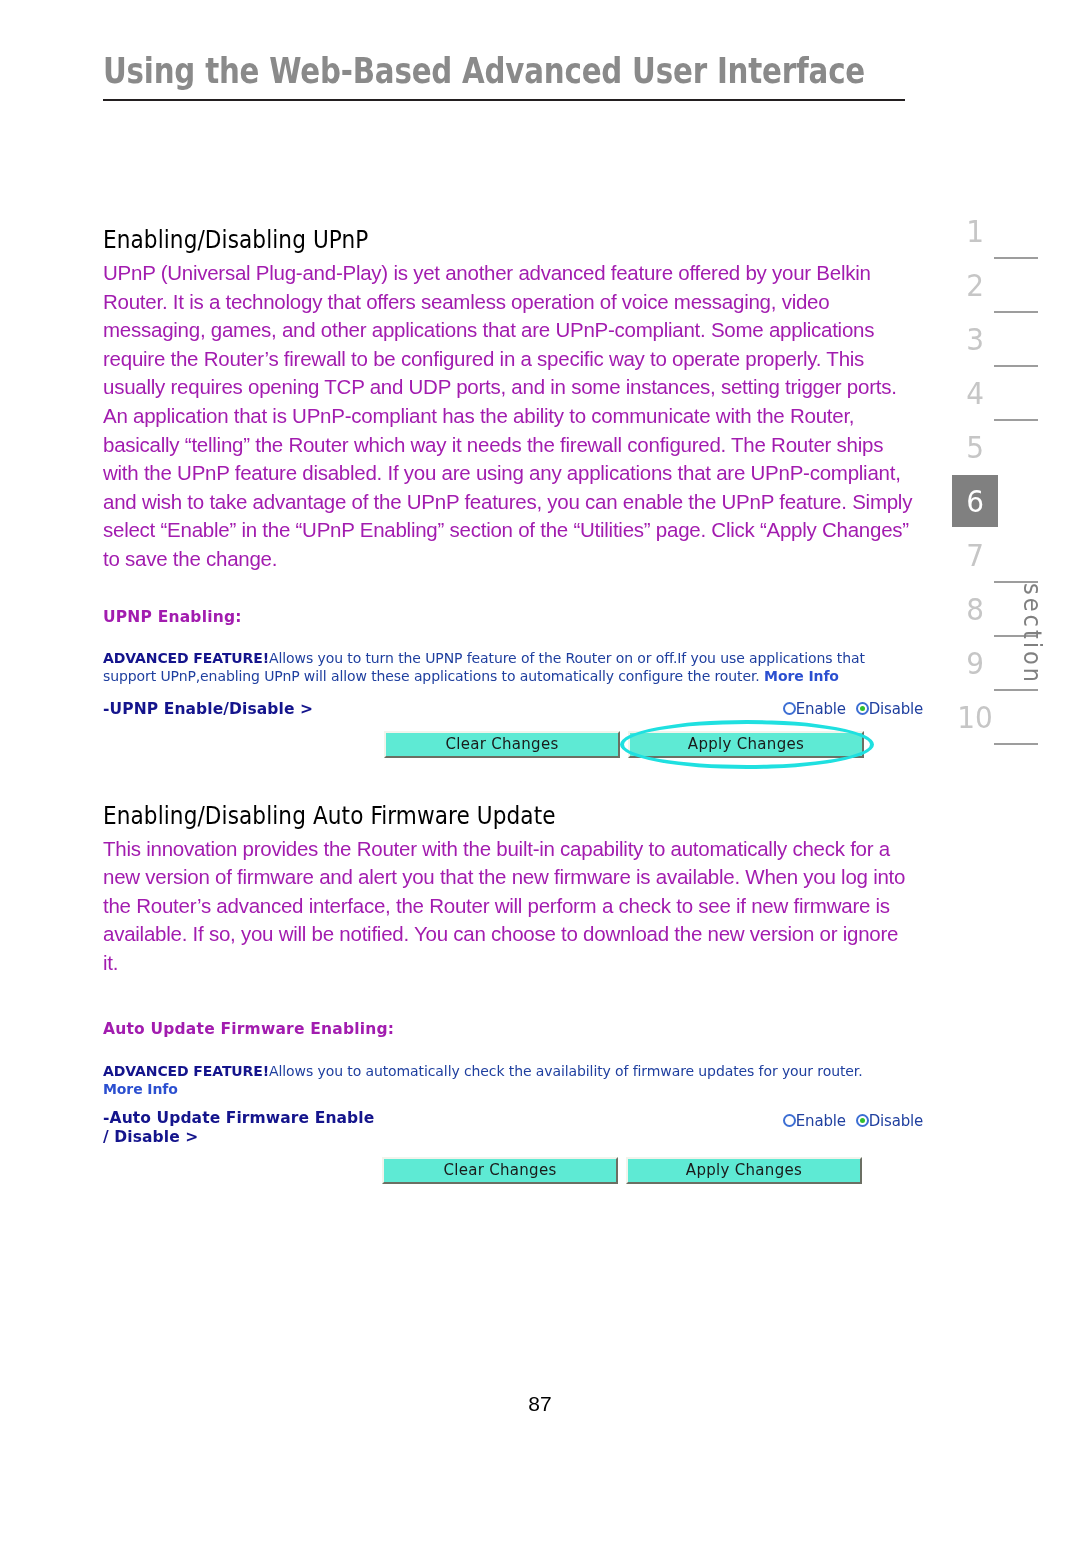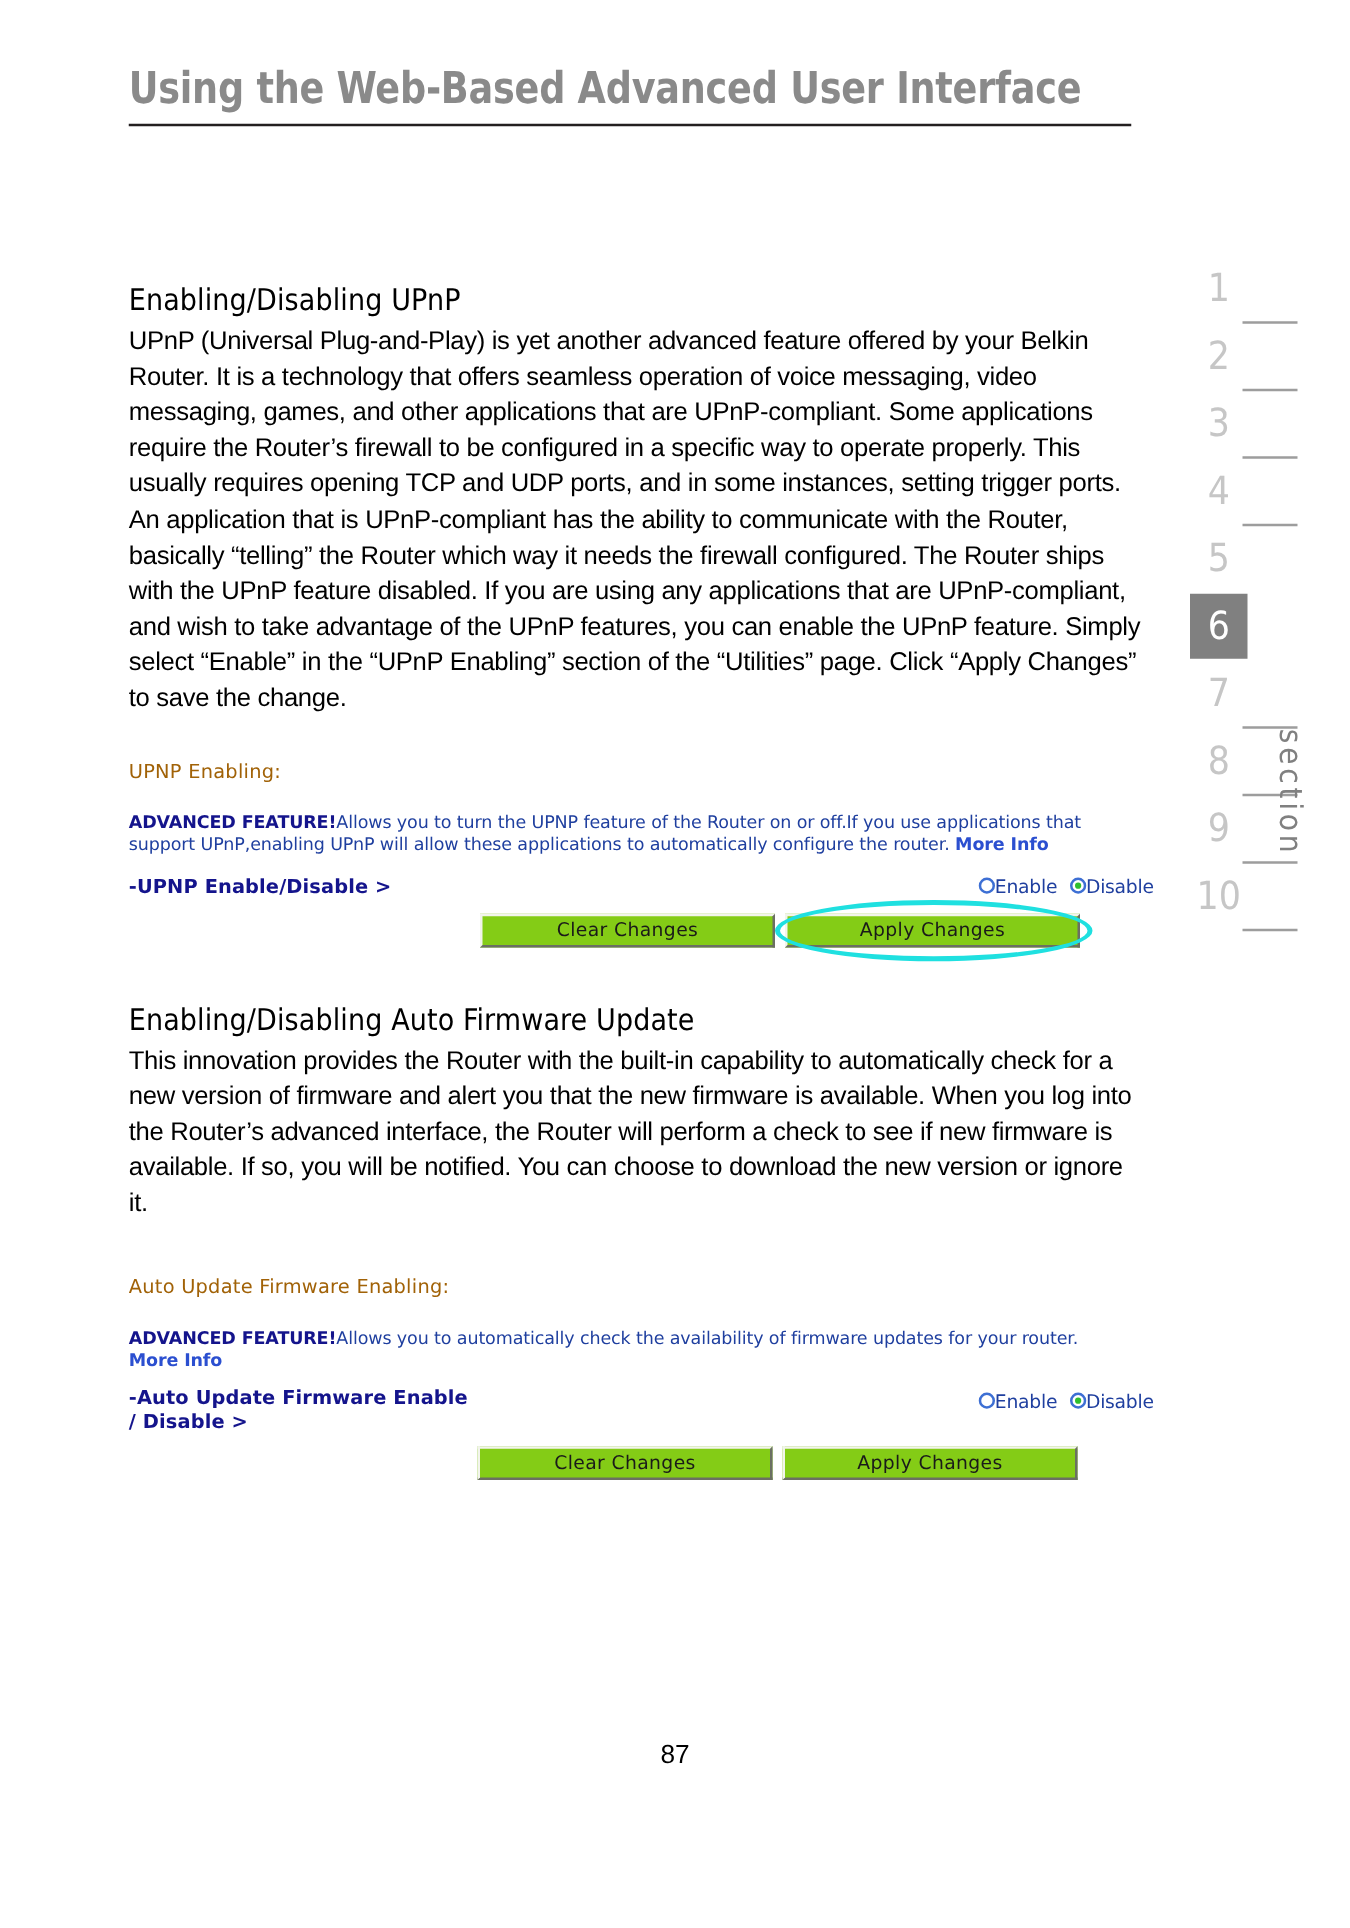--- a/index.html
+++ b/index.html
@@ -54,36 +54,36 @@
     color: #000000;
     margin: 0 0 4px 0;
     letter-spacing: 0.1px;
     line-height: 1.25;
   }
 
   p.body-text {
     font-family: "Liberation Sans", sans-serif;
     font-size: 20.5px;
     line-height: 28.6px;
-    color: #000000;
+    color: #a21caf;
     margin: 0;
     width: 810px;
     letter-spacing: -0.25px;
   }
 
   
   .ui-shot {
     font-family: "DejaVu Sans", "Liberation Sans", sans-serif;
     color: #14148c;
     position: relative;
   }
   .ui-title {
     font-size: 15.5px;
-    font-weight: normal;
-    color: #a16207;
+    font-weight: bold;
+    color: #a21caf;
     letter-spacing: 0.2px;
   }
   .ui-desc {
     font-size: 14px;
     color: #1f3f9f;
     line-height: 18.5px;
     letter-spacing: -0.1px;
     width: 780px;
   }
   .ui-desc .strong {
@@ -142,21 +142,21 @@
   .radio-text { letter-spacing: -0.2px; }
 
   .btn-row {
     display: flex;
     gap: 8px;
     position: relative;
   }
   .win-btn {
     width: 236px;
     height: 27px;
-    background: #84cc16;
+    background: #5eead4;
     border-top: 2px solid #f2f4ec;
     border-left: 2px solid #f2f4ec;
     border-right: 2px solid #6b6f63;
     border-bottom: 2px solid #6b6f63;
     box-sizing: border-box;
     font-family: "DejaVu Sans", "Liberation Sans", sans-serif;
     font-size: 15px;
     color: #1a1a1a;
     display: flex;
     align-items: center;

